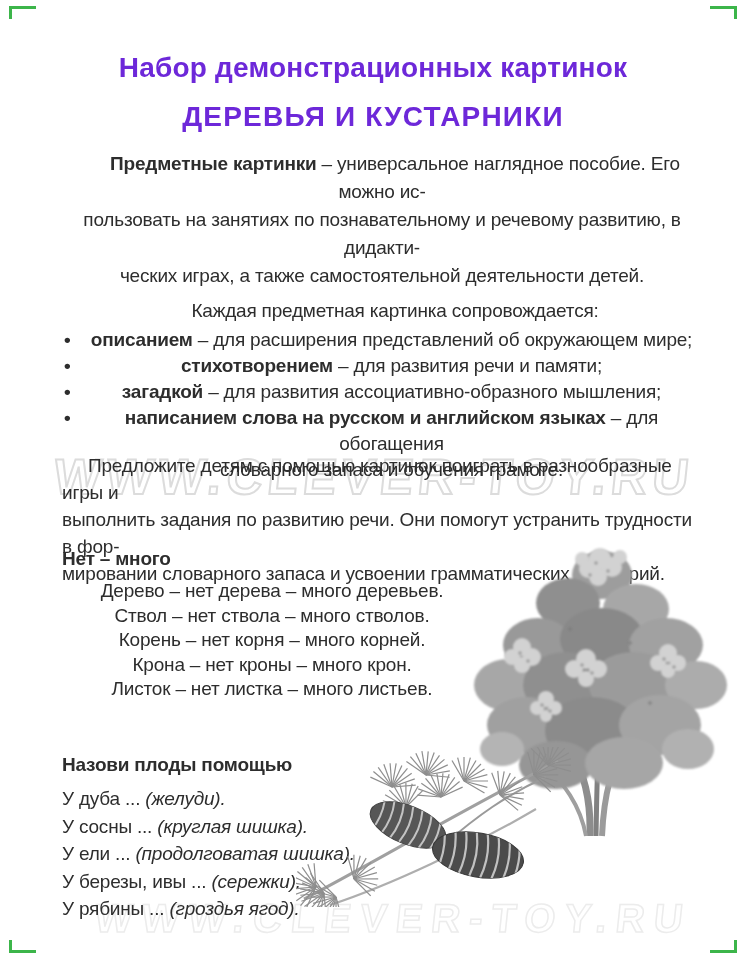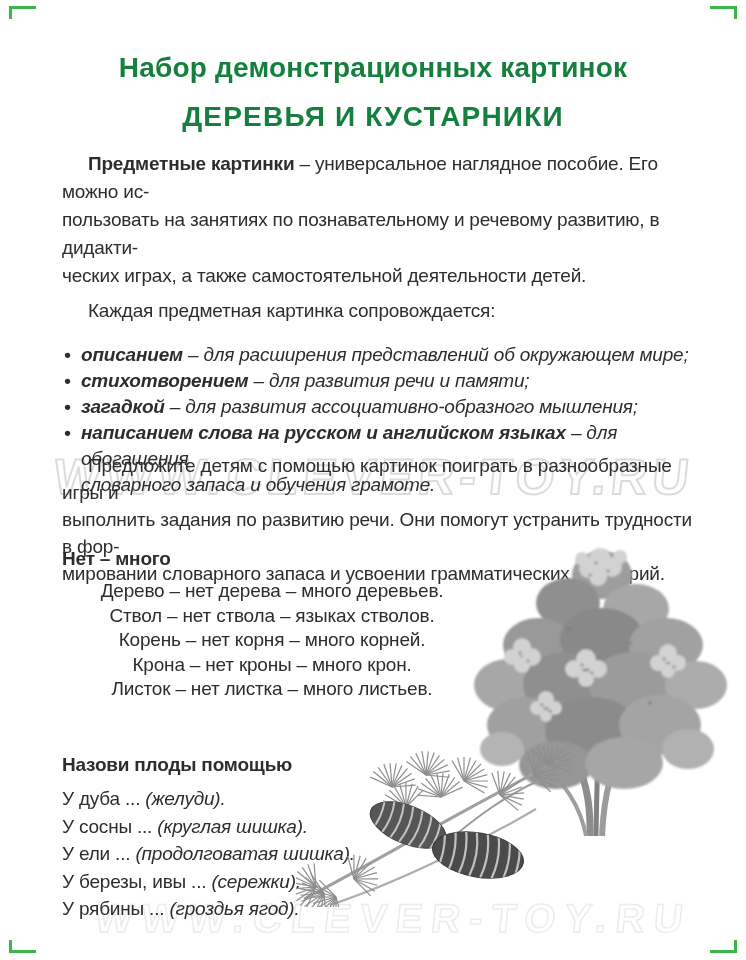--- a/index.html
+++ b/index.html
@@ -7,37 +7,37 @@
         font-family:"Liberation Sans","DejaVu Sans",sans-serif;color:#2d2d2d;margin:0 auto;}
 
   
   .corner{position:absolute;width:24px;height:10px;}
   .corner.tl{left:9px;top:6px;border-left:3px solid #3cb54a;border-top:3px solid #3cb54a;}
   .corner.tr{right:9px;top:6px;border-right:3px solid #3cb54a;border-top:3px solid #3cb54a;}
   .corner.bl{left:9px;bottom:7px;border-left:3px solid #3cb54a;border-bottom:3px solid #3cb54a;}
   .corner.br{right:9px;bottom:7px;border-right:3px solid #3cb54a;border-bottom:3px solid #3cb54a;}
 
   
-  .title-block{position:absolute;left:0;top:52px;width:100%;text-align:center;color:#15803d;z-index:2;}
+  .title-block{position:absolute;left:0;top:52px;width:100%;text-align:center;color:#6d28d9;z-index:2;}
   .title-line1{font-size:28px;font-weight:bold;letter-spacing:.2px;}
   .title-line2{font-size:28px;font-weight:bold;letter-spacing:1.2px;margin-top:17px;}
 
   
   .watermark{position:absolute;font-weight:bold;white-space:nowrap;color:transparent;
              -webkit-text-stroke:2px #dcdcdc;transform:skewX(-6deg);z-index:1;}
   .wm-mid{left:54px;top:448px;font-size:50px;letter-spacing:5px;}
   .wm-bottom{left:95px;top:896px;font-size:40px;letter-spacing:9px;-webkit-text-stroke:1.5px #ececec;}
 
   
   .txt{position:absolute;left:62px;width:640px;z-index:2;font-size:19px;letter-spacing:-.2px;}
   .pre{white-space:pre-line;}
-  .intro-group{top:150px;}
+  .intro-group{top:150px;text-align:center;}
   .para{margin:0;line-height:28px;text-indent:26px;}
   .accomp-head{margin-top:7px;}
-  ul.bullets{list-style:none;margin:17px 0 0 0;padding:0;line-height:26px;font-style:italic;}
+  ul.bullets{list-style:none;margin:2px 0 0 0;padding:0;line-height:26px;}
   ul.bullets li{position:relative;padding-left:19px;}
   ul.bullets li::before{content:"\2022";position:absolute;left:2px;font-weight:bold;}
   .suggestion{top:452px;line-height:27px;}
   b{font-weight:bold;}
 
   .net-sec{top:532px;width:420px;}
   .sec-head{font-weight:bold;font-size:19px;line-height:26px;margin:14px 0 7px 0;}
   .net-line{line-height:24.5px;text-align:center;}
 
   .fruits-sec{top:738px;width:360px;}
@@ -80,21 +80,21 @@
     </ul>
   </div>
 
   <p class="txt para pre suggestion">Предложите детям с помощью картинок поиграть в разнообразные игры и
 выполнить задания по развитию речи. Они помогут устранить трудности в фор-
 мировании словарного запаса и усвоении грамматических категорий.</p>
 
   <div class="txt net-sec">
     <h3 class="sec-head">Нет – много</h3>
     <div class="net-line">Дерево – нет дерева – много деревьев.</div>
-    <div class="net-line">Ствол – нет ствола – языках стволов.</div>
+    <div class="net-line">Ствол – нет ствола – много стволов.</div>
     <div class="net-line">Корень – нет корня – много корней.</div>
     <div class="net-line">Крона – нет кроны – много крон.</div>
     <div class="net-line">Листок – нет листка – много листьев.</div>
   </div>
 
   <div class="txt fruits-sec">
     <h3 class="sec-head">Назови плоды помощью</h3>
     <div class="fruit-line"><span>У дуба ... </span><i>(желуди).</i></div>
     <div class="fruit-line"><span>У сосны ... </span><i>(круглая шишка).</i></div>
     <div class="fruit-line"><span>У ели ... </span><i>(продолговатая шишка).</i></div>

